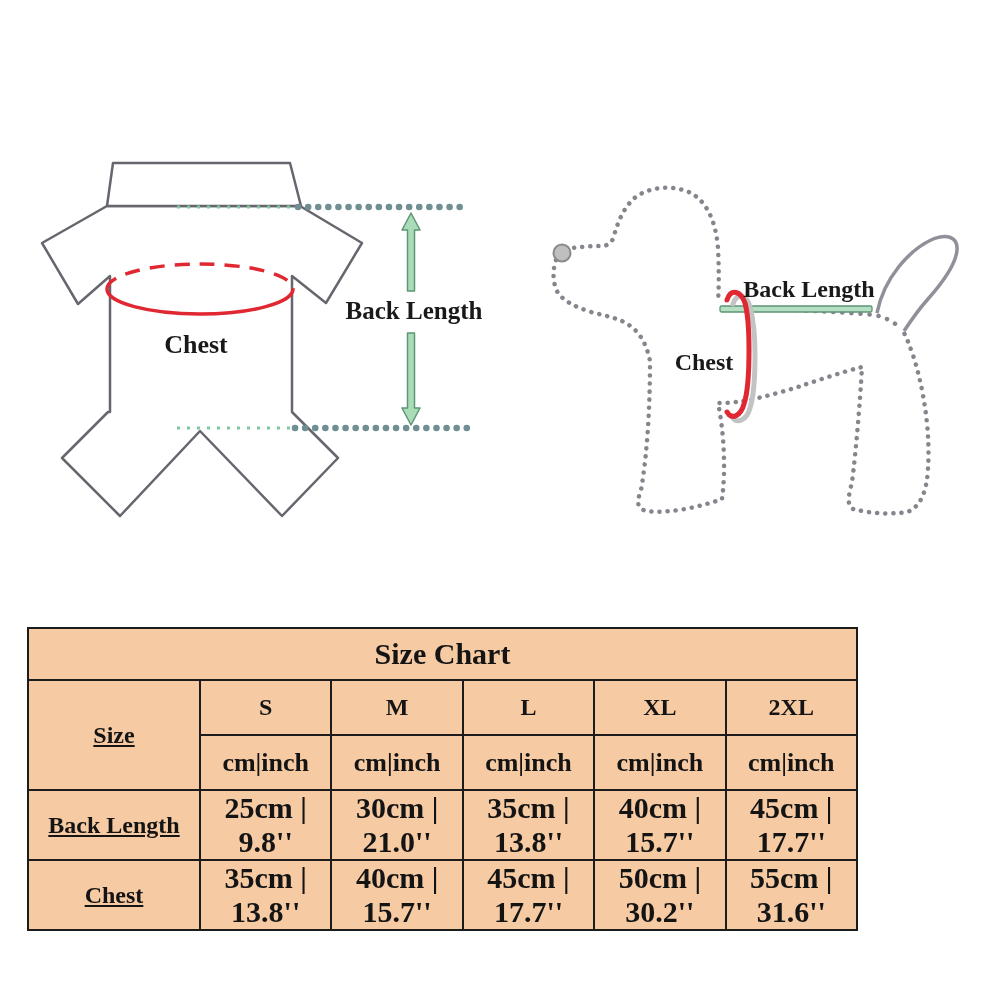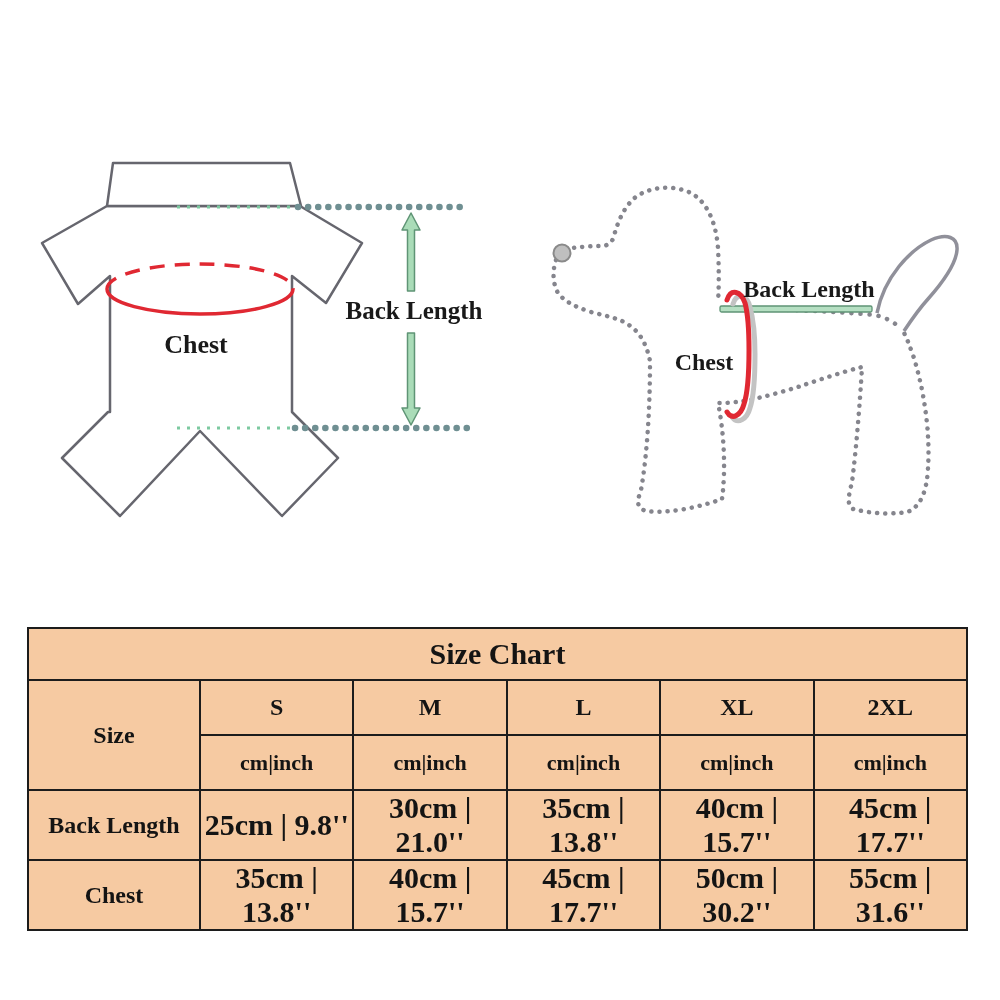--- a/index.html
+++ b/index.html
@@ -6,35 +6,35 @@
   body{
     width:1000px;height:1000px;position:relative;background:#ffffff;
     font-family:"Liberation Serif", serif;overflow:hidden;
   }
   #diagram-svg{position:absolute;left:0;top:0;}
   .diag-label{
     font-family:"Liberation Serif", serif;
     font-weight:bold;fill:#191919;
   }
   table.size-chart{
-    position:absolute;left:27px;top:627px;width:941px;
+    position:absolute;left:27px;top:627px;width:831px;
     border-collapse:collapse;background:#f6caa2;
     table-layout:fixed;
   }
   table.size-chart td{
     border:2.5px solid #1c1c1c;
     text-align:center;vertical-align:middle;
     font-family:"Liberation Serif", serif;
     font-weight:bold;color:#141414;
     padding:0;
   }
   td.t-title{font-size:30px;height:50px;}
   td.t-colhead{font-size:24px;height:53px;}
-  td.t-unit{font-size:22px;height:53px;}
-  td.t-rowlabel{font-size:24px;}
+  td.t-unit{font-size:26px;height:53px;}
+  td.t-rowlabel{font-size:24px;text-decoration:underline;}
   td.t-val{font-size:30px;}
   tr.r-back td{height:57px;}
   tr.r-chest td{height:50px;}
 </style>
 </head>
 <body>
 
 <svg id="diagram-svg" width="1000" height="620" viewBox="0 0 1000 620">
 
   <g>

